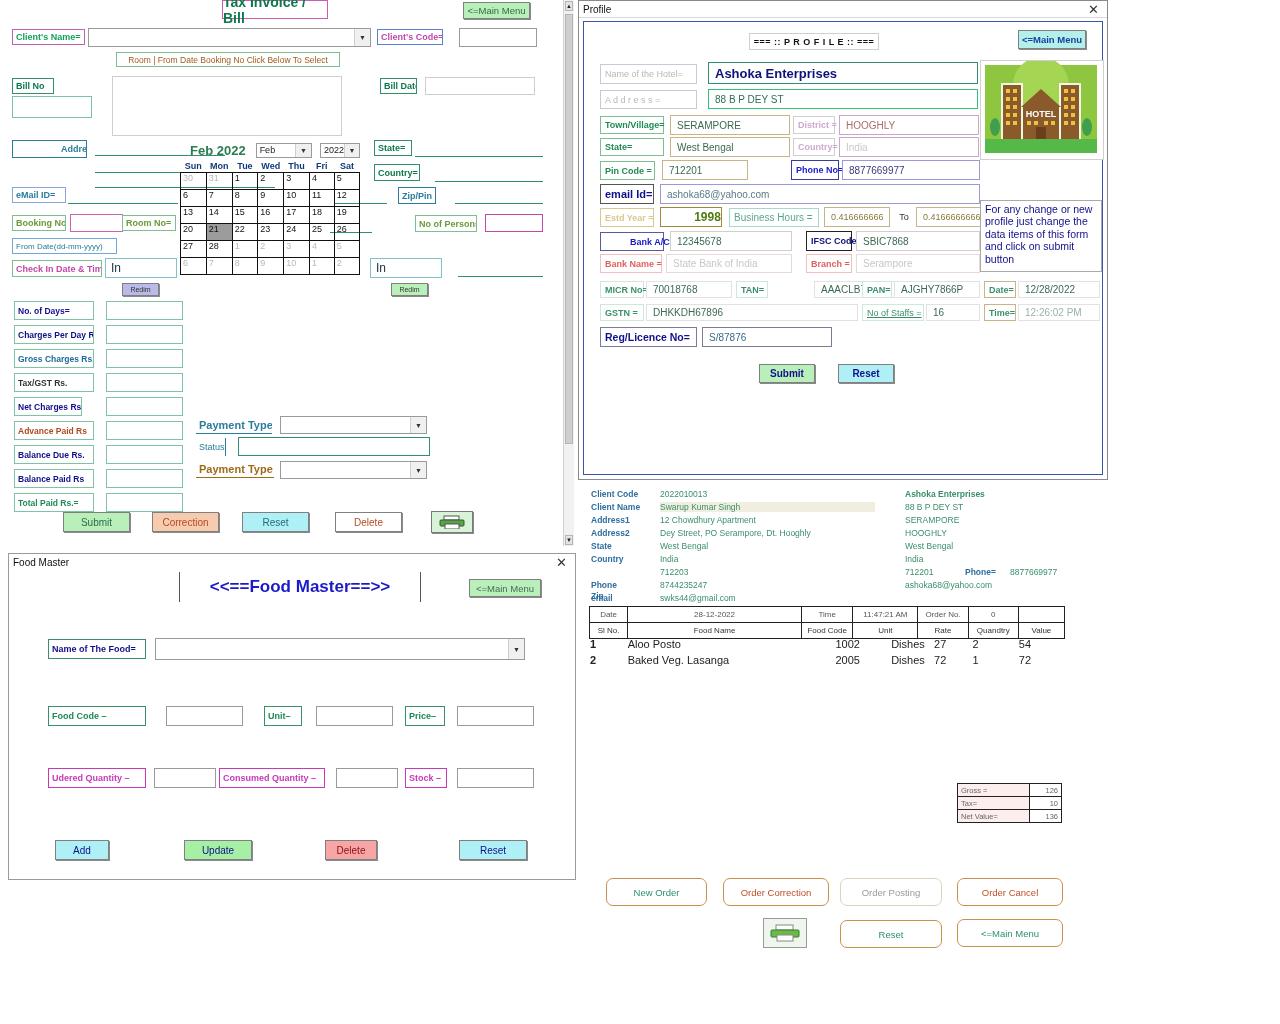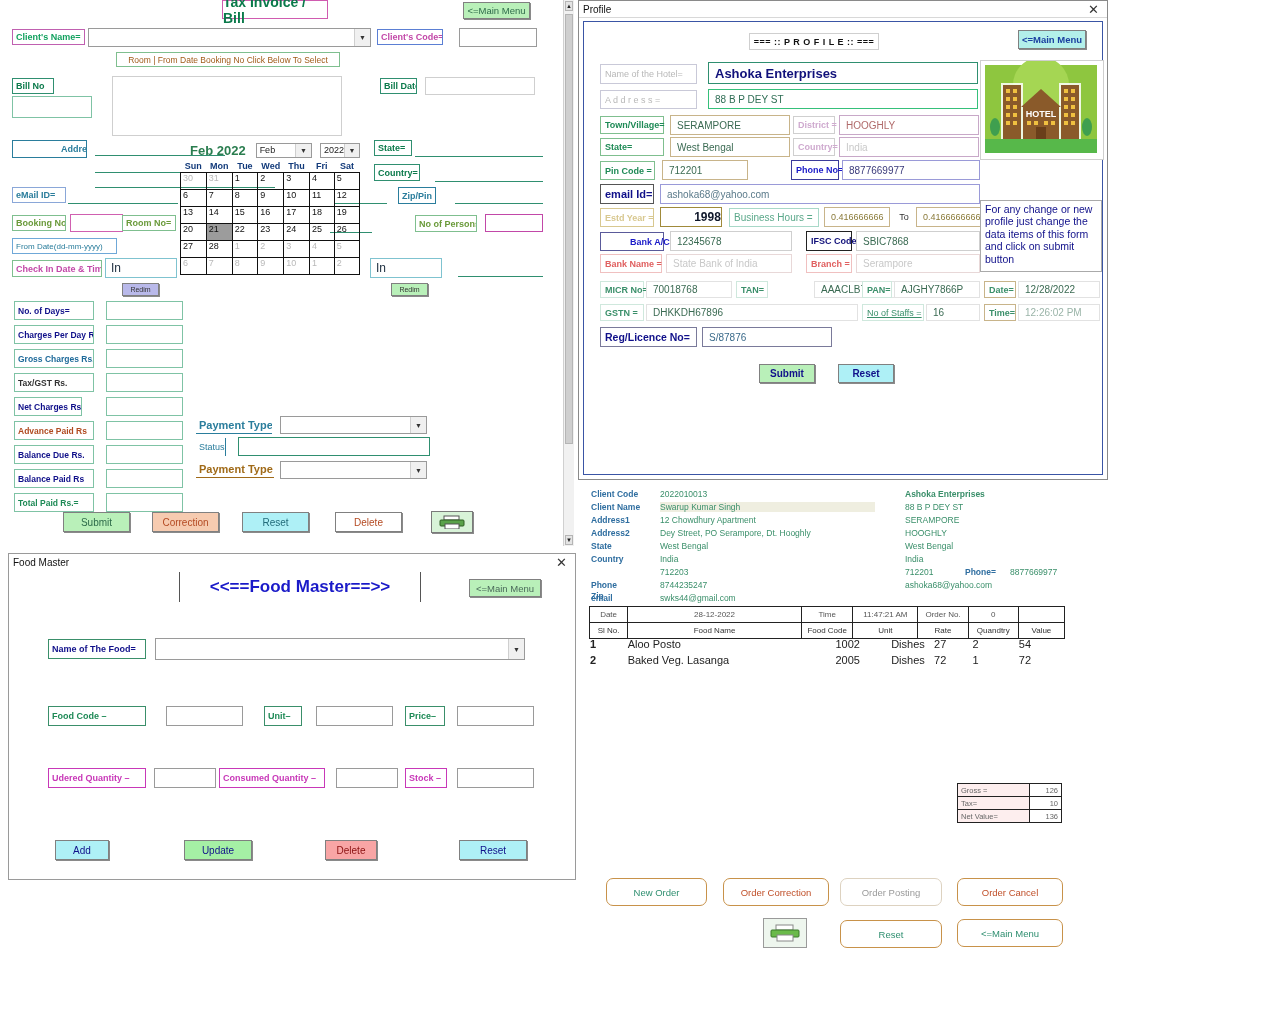--- a/index.html
+++ b/index.html
@@ -307,21 +307,21 @@
 
     <div class="pf-lbl" style="left:16px;top:139px;width:55px;height:19px;color:#1e8a56;border-color:#7fbf8f;">Pin Code =</div>
     <div class="pf-in" style="left:78px;top:138px;width:86px;height:20px;border:1px solid #c8b48a;color:#3a6a52;">712201</div>
     <div class="pf-lbl" style="left:207px;top:138px;width:48px;height:20px;color:#1a1ac8;border-color:#3a3a9a;">Phone No=</div>
     <div class="pf-in" style="left:258px;top:138px;width:138px;height:20px;border:1px solid #9a9ad8;color:#3a3a7a;">8877669977</div>
 
     <div class="pf-lbl" style="left:16px;top:162px;width:54px;height:20px;color:#10108a;border-color:#555;font-size:11px;">email Id=</div>
     <div class="pf-in" style="left:76px;top:162px;width:320px;height:20px;border:1px solid #9a9ad8;color:#5a7a8a;">ashoka68@yahoo.com</div>
 
     <div class="pf-lbl" style="left:16px;top:186px;width:54px;height:19px;color:#d8c890;border-color:#d8c890;">Estd Year =</div>
-    <div class="pf-in" style="left:76px;top:185px;width:62px;height:20px;border:1px solid #a08a3a;color:#0f172a;font-weight:bold;font-size:12px;justify-content:center;padding-left:39px;">1998</div>
+    <div class="pf-in" style="left:76px;top:185px;width:62px;height:20px;border:1px solid #a08a3a;color:#4d7c0f;font-weight:bold;font-size:12px;justify-content:center;padding-left:39px;">1998</div>
     <div class="pf-lbl" style="left:145px;top:186px;width:90px;height:19px;color:#5aa88a;border-color:#a8d8c8;font-weight:normal;font-size:10px;">Business Hours =</div>
     <div class="pf-in" style="left:240px;top:185px;width:66px;height:20px;border:1px solid #c8b48a;color:#8a7a3a;font-size:9px;">0.416666666</div>
     <div class="pf-lbl" style="left:310px;top:186px;width:20px;height:18px;border:none;color:#333;font-weight:normal;justify-content:center;">To</div>
     <div class="pf-in" style="left:332px;top:185px;width:66px;height:20px;border:1px solid #c8b48a;color:#8a7a3a;font-size:9px;">0.41666666666</div>
 
     <div class="pf-lbl" style="left:16px;top:210px;width:64px;height:19px;color:#1a1ac8;border-color:#5a5a9a;padding-left:29px;">Bank A/C No =</div>
     <div class="pf-in" style="left:86px;top:209px;width:122px;height:20px;border:1px solid #cfcfcf;color:#3a6a52;">12345678</div>
     <div class="pf-lbl" style="left:222px;top:209px;width:46px;height:20px;color:#10107a;border-color:#222;">IFSC Code=</div>
     <div class="pf-in" style="left:272px;top:209px;width:124px;height:20px;border:1px solid #cfcfcf;color:#3a6a52;">SBIC7868</div>
 

